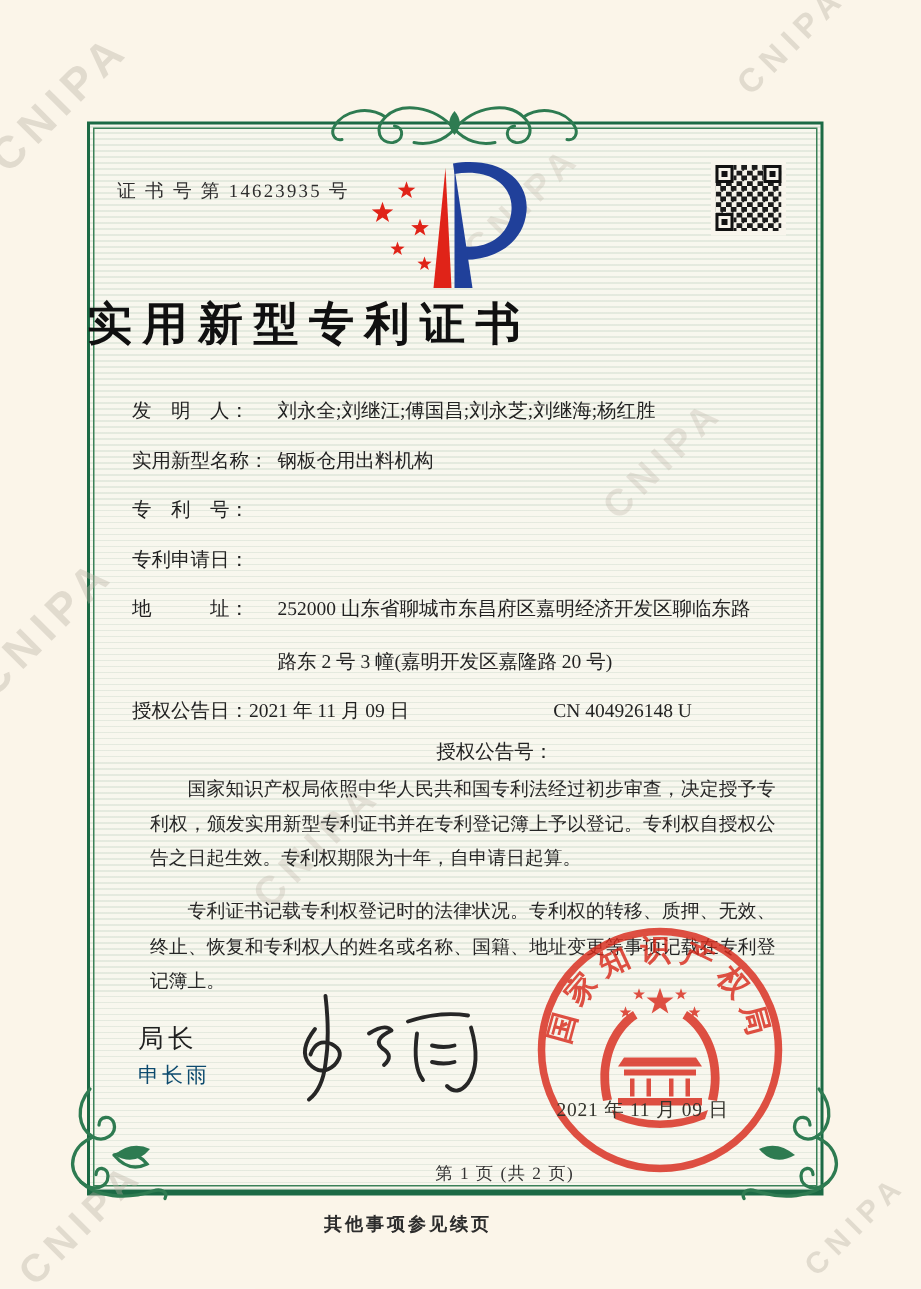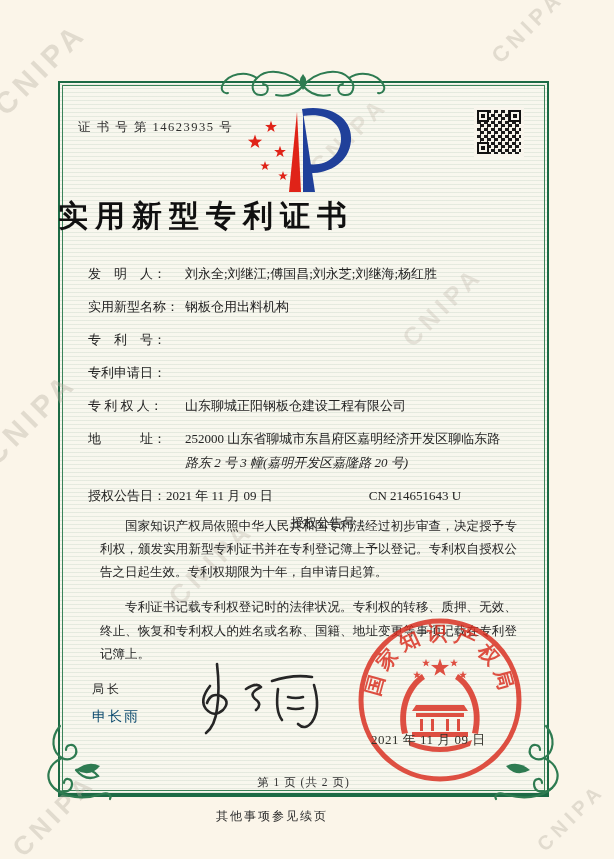--- a/index.html
+++ b/index.html
@@ -43,32 +43,32 @@
   }
   .qr .f{position:absolute;width:12px;height:12px;border:2px solid #111;background:#f6f3ea;box-sizing:border-box;}
   .qr .f::after{content:"";position:absolute;inset:2px;background:#111;}
   .qr .f.tl{left:0;top:0}.qr .f.tr{right:0;top:0}.qr .f.bl{left:0;bottom:0}
   .title{left:58px;top:196px;width:491px;text-align:left;
     font-size:30px;font-weight:700;letter-spacing:7px;color:#101010;}
   .fields{left:88px;top:264px;width:440px;font-size:13px;line-height:19px;}
   .row{display:flex;margin-bottom:14px;}
   .row .lbl{flex:0 0 97px;white-space:nowrap;}
   .row .val{flex:1;}
-  .addr2{margin-top:5px;font-style:italic;}
+  .addr2{margin-top:16px;}
   .grant{display:flex;}
   .grant .pair2{margin-left:18px;margin-top:27px;}
   .paras{left:88px;top:503px;width:441px;font-size:12.5px;line-height:1.85;color:#262626;text-align:justify;}
   .paras p{margin:12px;text-indent:2em;}
-  .sig-title{left:92px;top:681px;font-size:12px;letter-spacing:3px;color:#1f1f1f;}
+  .sig-title{left:92px;top:681px;font-size:17px;letter-spacing:3px;color:#1f1f1f;}
   .sig-name{left:92px;top:708px;font-size:14px;letter-spacing:2px;color:#0c4a6e;}
   .sig-svg{left:180px;top:658px;}
   .seal{left:356px;top:616px;opacity:.93;}
   .seal-date{left:371px;top:731px;font-size:13px;letter-spacing:.5px;color:#33332c;z-index:4;}
-  .page-info{left:58px;top:775px;width:491px;text-align:center;font-size:11.5px;letter-spacing:1px;color:#333;}
-  .note{left:0;top:808px;width:544px;text-align:center;font-size:12px;letter-spacing:2px;color:#2c2c2c;}
+  .page-info{left:58px;top:775px;width:491px;text-align:center;font-size:11.5px;letter-spacing:1px;color:#333;padding-left:33px;}
+  .note{left:0;top:808px;width:544px;text-align:center;font-size:12px;letter-spacing:2px;color:#2c2c2c;font-weight:bold;}
 </style>
 </head>
 <body>
 
 <div class="wm" style="left:-18px;top:52px;font-size:30px;">CNIPA</div>
 <div class="wm" style="left:300px;top:122px;font-size:24px;color:rgba(185,177,162,0.28);">CNIPA</div>
 <div class="wm" style="left:482px;top:14px;font-size:22px;">CNIPA</div>
 <div class="wm" style="left:392px;top:292px;font-size:25px;color:rgba(185,177,162,0.30);">CNIPA</div>
 <div class="wm" style="left:-28px;top:402px;font-size:30px;">CNIPA</div>
 <div class="wm" style="left:158px;top:548px;font-size:27px;color:rgba(185,177,162,0.30);">CNIPA</div>
@@ -144,35 +144,31 @@
     <span class="lbl">实用新型名称：</span>
     <span class="val">钢板仓用出料机构</span>
   </div>
   <div class="row">
     <span class="lbl">专　利　号：</span>
   </div>
   <div class="row">
     <span class="lbl">专利申请日：</span>
   </div>
   <div class="row">
-    <span class="lbl">专 利 权 人：</span>
-    <span class="val">山东聊城正阳钢板仓建设工程有限公司</span>
-  </div>
-  <div class="row">
     <span class="lbl">地　　　址：</span>
     <span class="val">
       <span style="display:block">252000 山东省聊城市东昌府区嘉明经济开发区聊临东路</span>
       <span style="display:block" class="addr2">路东 2 号 3 幢(嘉明开发区嘉隆路 20 号)</span>
     </span>
   </div>
   <div class="grant">
     <span>授权公告日：</span>
     <span>2021 年 11 月 09 日</span>
     <span class="pair2">授权公告号：</span>
-    <span>CN 214651643 U</span>
+    <span>CN 404926148 U</span>
   </div>
 </div>
 
 <div class="abs paras">
   <p>国家知识产权局依照中华人民共和国专利法经过初步审查，决定授予专利权，颁发实用新型专利证书并在专利登记簿上予以登记。专利权自授权公告之日起生效。专利权期限为十年，自申请日起算。</p>
   <p>专利证书记载专利权登记时的法律状况。专利权的转移、质押、无效、终止、恢复和专利权人的姓名或名称、国籍、地址变更等事项记载在专利登记簿上。</p>
 </div>
 
 <div class="abs sig-title">局长</div>
 <div class="abs sig-name">申长雨</div>

